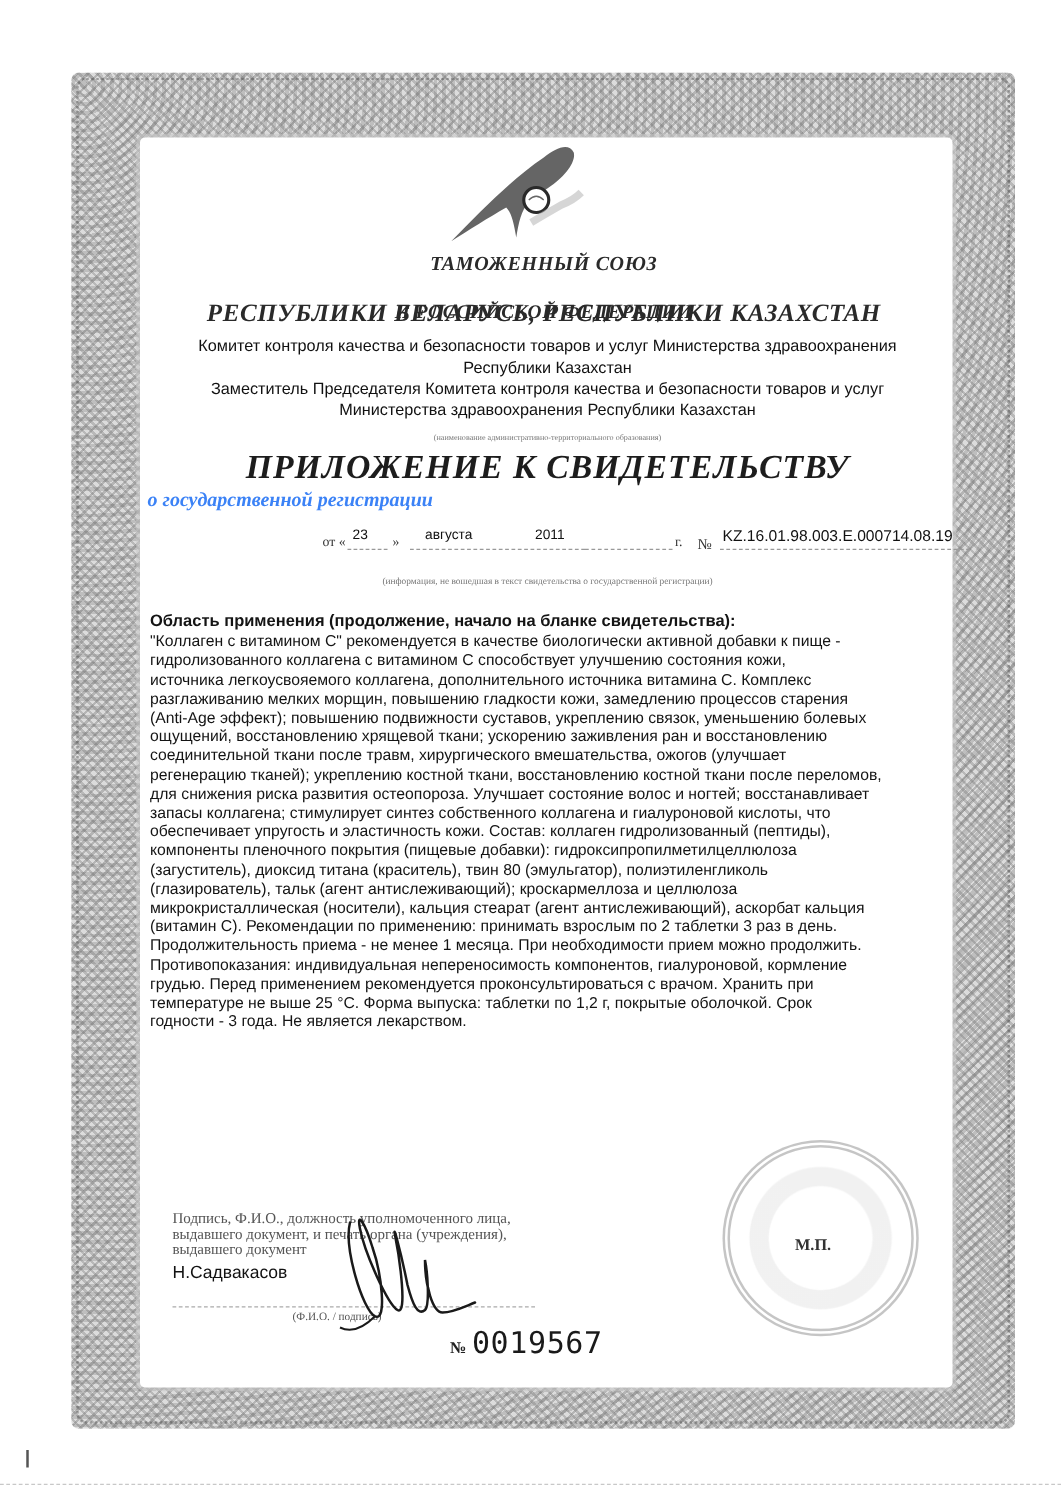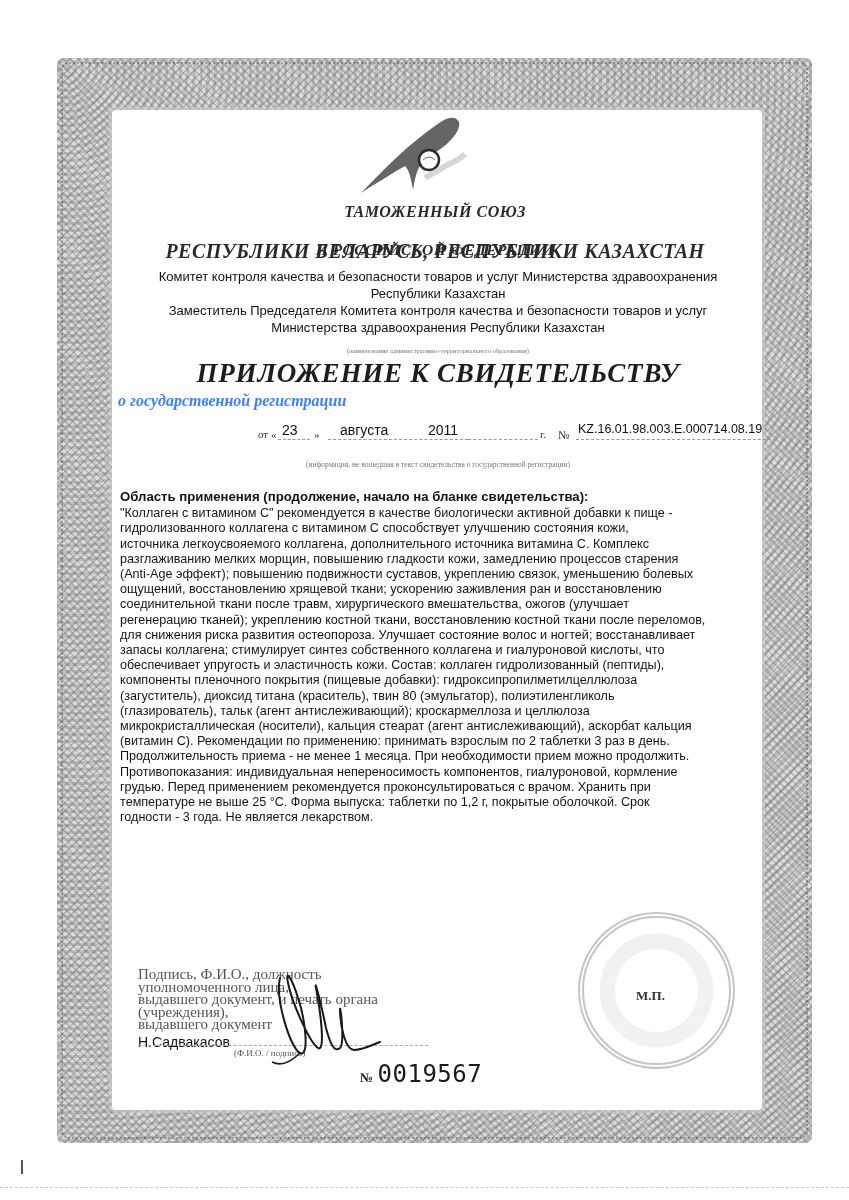--- a/index.html
+++ b/index.html
@@ -48,32 +48,32 @@
     font-size: 27px; color: #1d1d1d; letter-spacing: 0.8px;
   }
   .doc-subtitle {
     position: absolute; left: 118px; width: 640px; 
     font-family: "Liberation Serif", serif; font-style: italic; font-weight: bold;
     font-size: 16px; color: #3b82f6;
   }
 
   .date-line { position: absolute; top: 422px; left: 258px; width: 520px; height: 22px; font-size: 13px; }
   .date-line .serif { font-family: "Liberation Serif", serif; font-size: 11px; color: #333; position: absolute; top: 6px; }
-  .date-line .val { position: absolute; top: 0; font-size: 14px; color: #111; }
+  .date-line .val { position: absolute; top: 0; font-size: 11px; color: #111; }
   .date-line .uline { position: absolute; top: 17px; border-bottom: 1px dashed #999; height: 0; }
 
   .body-block {
     position: absolute; left: 120px; top: 489px; width: 650px;
     font-size: 12.6px; line-height: 15.2px; color: #141414;
   }
   .body-block .heading { font-weight: bold; font-size: 13.2px; margin-bottom: 2px; }
   .body-block p { margin: 0; text-align: left; }
 
   .sign-block { position: absolute; left: 138px; top: 968px; width: 300px; }
-  .sign-caption { font-family: "Liberation Serif", serif; font-size: 15px; line-height: 12.5px; color: #555; }
+  .sign-caption { font-family: "Liberation Serif", serif; font-size: 12px; line-height: 12.5px; color: #555; }
   .signer { font-size: 14px; color: #111; margin-top: 3px; }
   .sign-underline { position: absolute; left: 0; top: 77px; width: 290px; border-bottom: 1px dashed #aaa; }
   .sign-sub { position: absolute; left: 96px; top: 80px; font-family: "Liberation Serif", serif; font-size: 9px; color: #555; }
 
   .signature { position: absolute; left: 270px; top: 958px; width: 120px; height: 110px; }
 
   .stamp {
     position: absolute; left: 578px; top: 912px; width: 145px; height: 145px;
     border-radius: 50%;
     border: 6px double rgba(150,150,150,0.55);

